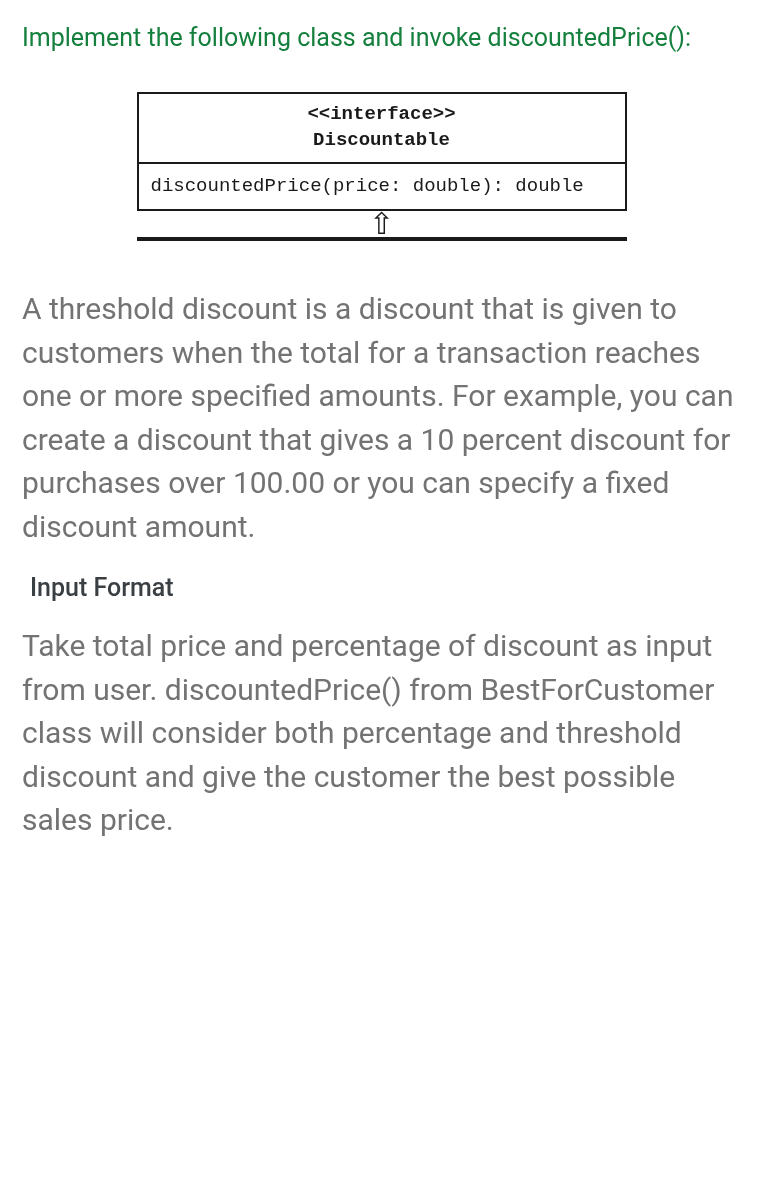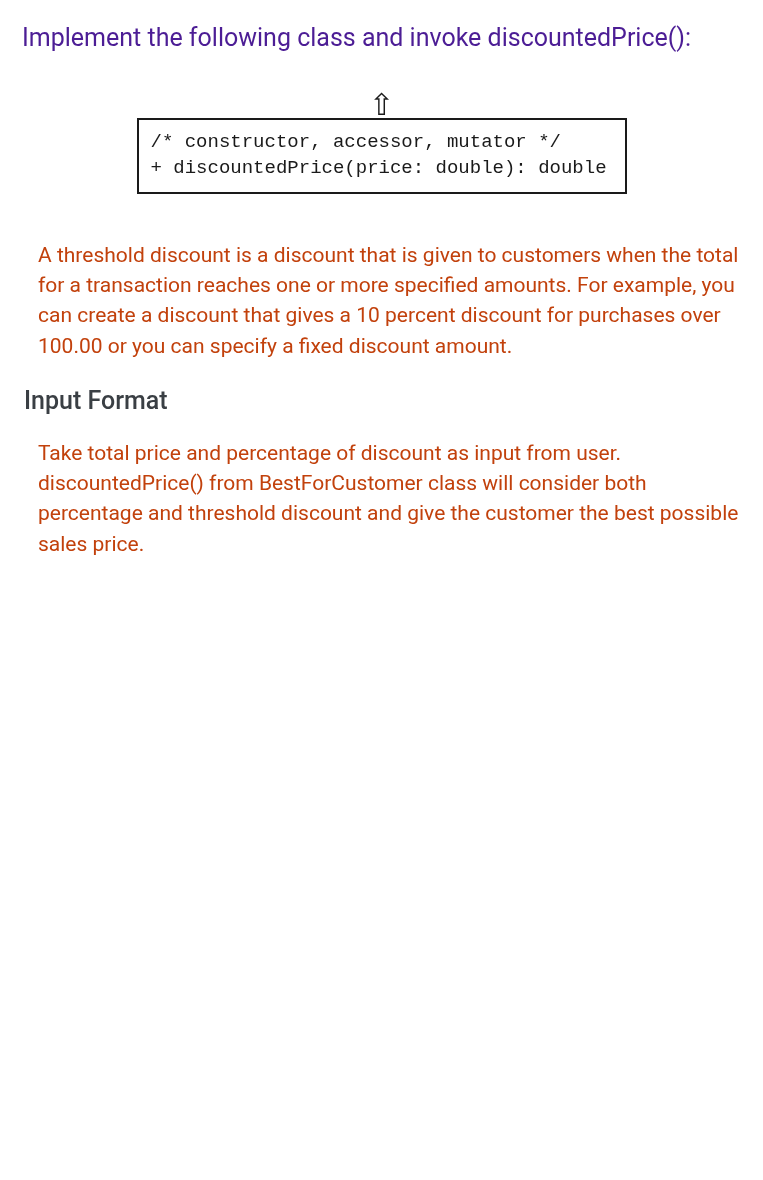--- a/index.html
+++ b/index.html
@@ -8,21 +8,21 @@
     padding: 20px 22px;
     font-family: -apple-system, BlinkMacSystemFont, "Segoe UI", Roboto, Helvetica, Arial, sans-serif;
     color: #3a3f44;
     background: #fff;
     width: 763px;
     line-height: 1.45;
   }
   .intro {
     font-size: 25px;
     font-weight: 400;
-    color: #4c1d95;
+    color: #15803d;
     margin: 0 0 36px 0;
   }
   .uml-wrap {
     display: flex;
     flex-direction: column;
     align-items: center;
     margin: 0 0 46px 0;
   }
   .uml-box {
     border: 2px solid #1a1a1a;
@@ -51,47 +51,52 @@
     justify-content: center;
     padding: 0;
   }
   .arrow {
     font-size: 30px;
     line-height: 1;
     color: #1a1a1a;
     margin: -2px 0 -2px 0;
   }
   .para {
-    font-size: 21px;
+    font-size: 30px;
     font-weight: 400;
-    color: #c2410c;
-    margin: 0 0 22px 16px;
+    color: #737373;
+    margin: 0 0 22px 0;
   }
   .section-h {
     font-size: 25px;
     font-weight: 500;
     color: #3a3f44;
-    margin: 0 0 18px 2px;
+    margin: 0 0 18px 8px;
   }
 </style>
 </head>
 <body>
 
 <p class="intro">Implement the following class and invoke discountedPrice():</p>
 
 <div class="uml-wrap">
 
+  <div class="uml-box">
+    <div class="uml-header">
+      <div>&lt;&lt;interface&gt;&gt;</div>
+      <div>Discountable</div>
+    </div>
+    <div class="uml-row">discountedPrice(price: double): double</div>
+  </div>
 
   <div class="arrow-slot">
     <span class="arrow">⇧</span>
   </div>
 
   <div class="uml-box">
-    <div class="uml-row">/* constructor, accessor, mutator */
-+ discountedPrice(price: double): double</div>
   </div>
 
 </div>
 
 <p class="para">A threshold discount is a discount that is given to customers when the total for a transaction reaches one or more specified amounts. For example, you can create a discount that gives a 10 percent discount for purchases over 100.00 or you can specify a fixed discount amount.</p>
 
 <p class="section-h">Input Format</p>
 
 <p class="para">Take total price and percentage of discount as input from user. discountedPrice() from BestForCustomer class will consider both percentage and threshold discount and give the customer the best possible sales price.</p>
 

